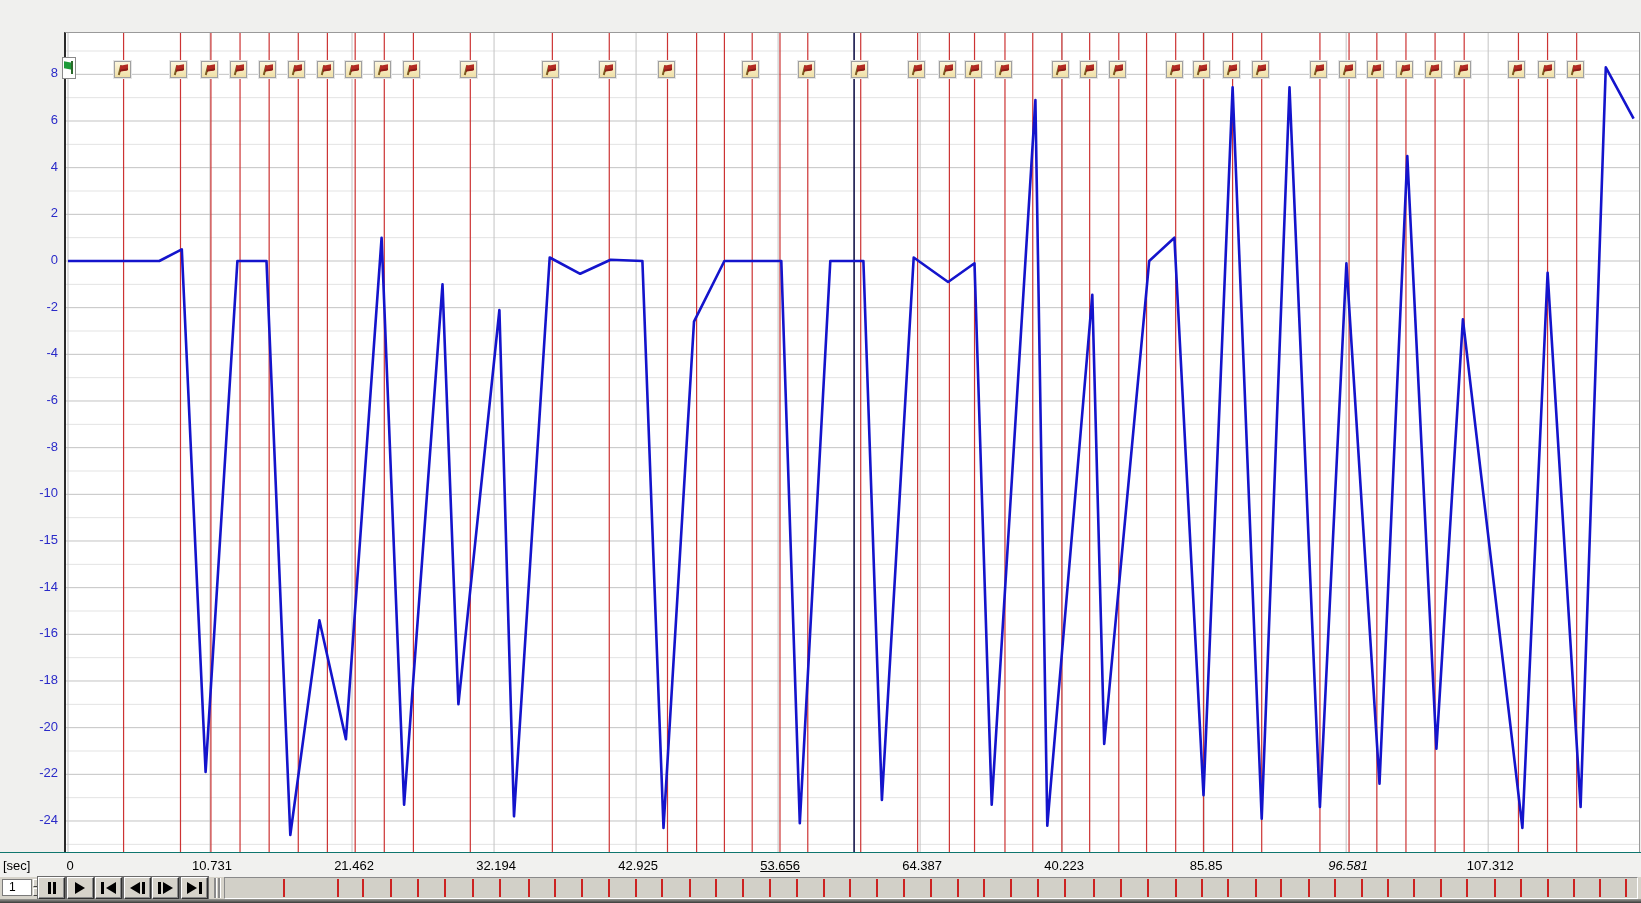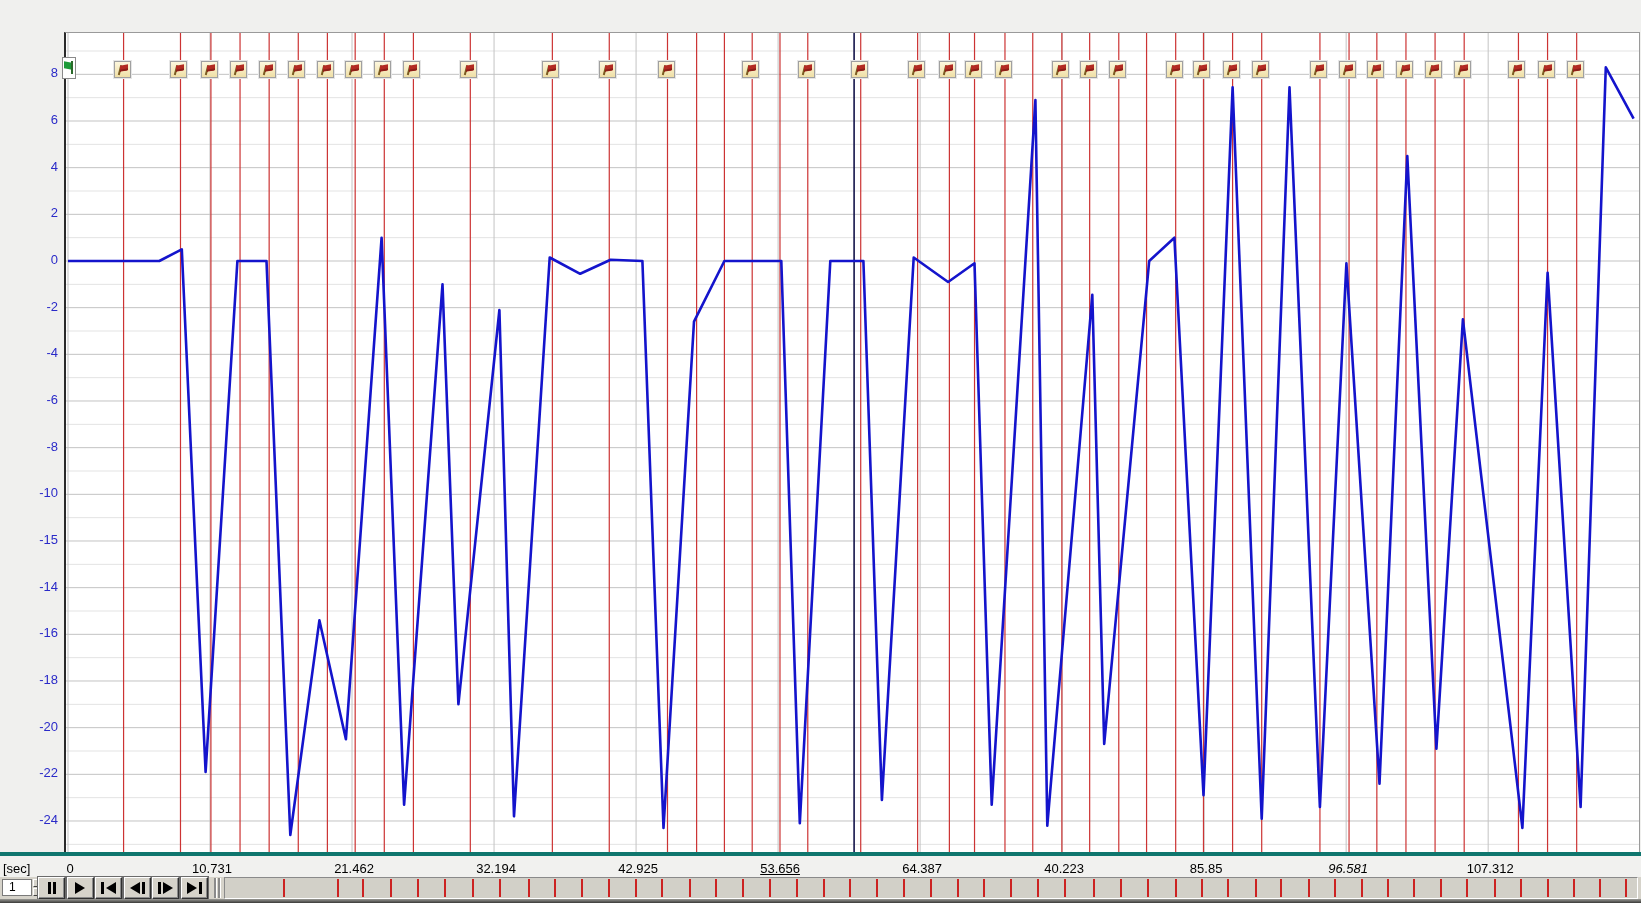--- a/index.html
+++ b/index.html
@@ -32,21 +32,21 @@
   .flag-banner{position:absolute;left:5px;top:3px;width:8px;height:6px;background:#b32b22;
                transform:skewY(-10deg);box-shadow:inset 0 -2px 0 #8c1f18;}
   #start-marker{position:absolute;width:14px;height:22px;background:#ffffff;border:1px solid #8a8a8a;
                 box-sizing:border-box;}
   #start-marker .g-banner{position:absolute;left:1px;top:4px;width:8px;height:7px;background:#1c9a38;
                 transform:skewY(12deg);}
   #start-marker .g-pole{position:absolute;left:8px;top:3px;width:1.5px;height:13px;background:#2a6a2a;}
 
   
   #xaxis-strip{position:absolute;left:0;top:852px;width:1641px;height:25px;background:#f1f1ef;
-               border-top:4px solid #0f766e;}
+               border-top:1px solid #0f766e;}
   .xlabel{position:absolute;top:5px;width:90px;text-align:center;font-size:13px;color:#000;}
   #unit-label{position:absolute;left:3px;top:5px;font-size:13px;color:#000;}
 
   
   #toolbar{position:absolute;left:0;top:877px;width:1641px;height:22px;background:#d6d3ca;}
   #interval-box{position:absolute;left:2px;top:2px;width:30px;height:17px;background:#ffffff;
                 border:1px solid #7a7a7a;box-sizing:border-box;font-size:12px;line-height:15px;
                 padding-left:6px;color:#000;}
   #spinner{position:absolute;left:33px;top:2px;width:13px;height:17px;}
   .spin-btn{position:absolute;left:0;width:13px;height:8px;background:#d6d3ca;border:1px solid;

